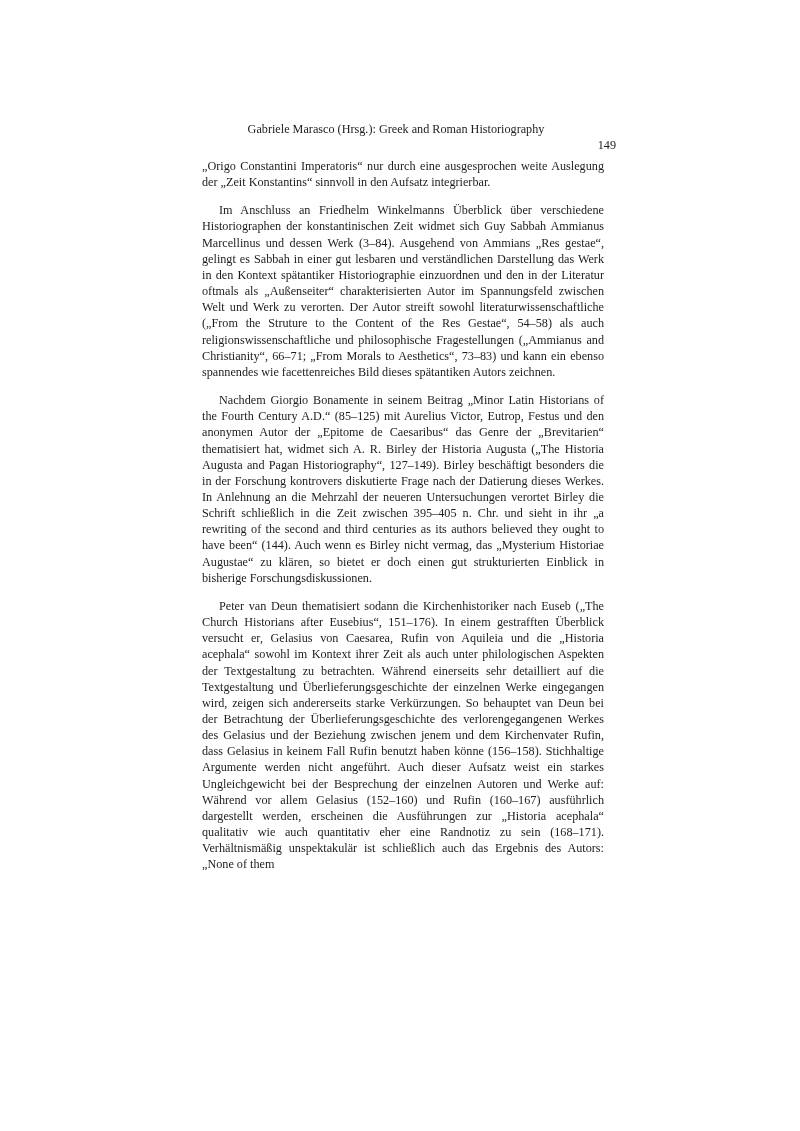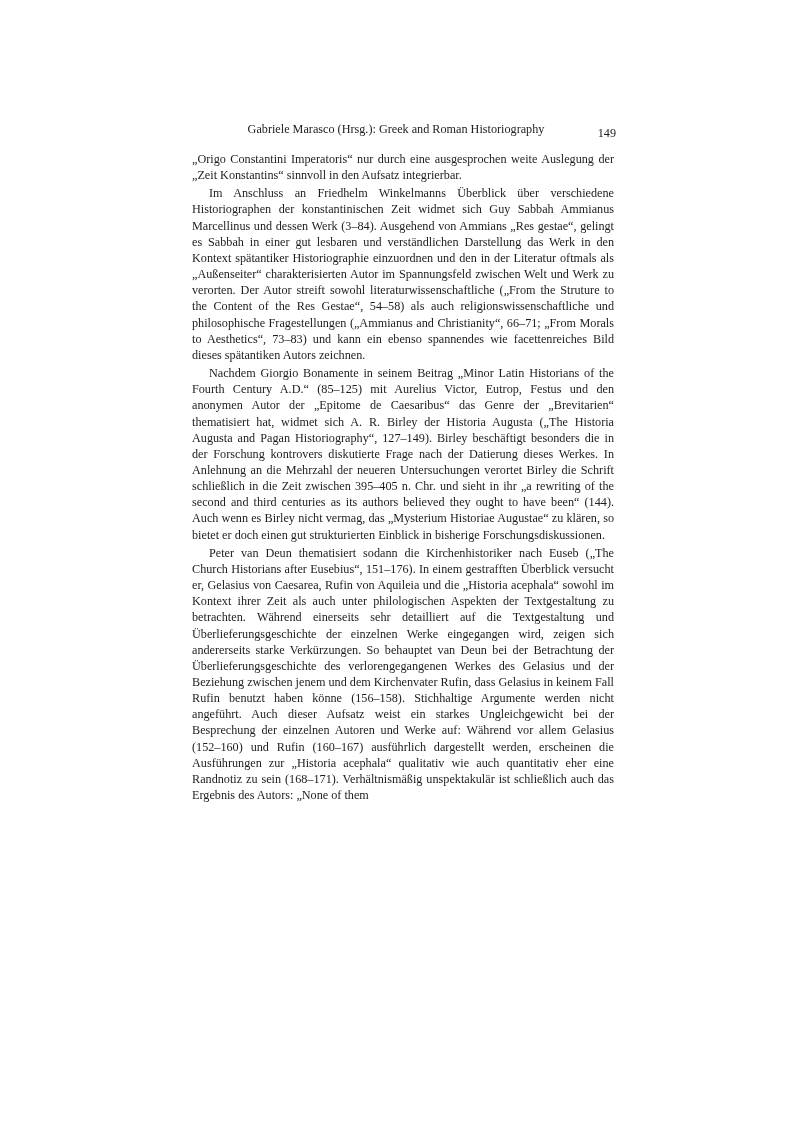--- a/index.html
+++ b/index.html
@@ -20,42 +20,42 @@
     position: absolute;
     left: 190px;
     top: 121px;
     width: 426px;
   }
   .running-header {
     position: relative;
     width: 100%;
     font-size: 12.2px;
     line-height: 16px;
-    margin-bottom: 14px;
+    margin-bottom: 21px;
     height: 16px;
   }
   .running-header .title {
     display: block;
     text-align: center;
     padding-right: 14px; 
   }
   .running-header .pagenum {
     position: absolute;
     right: 0;
-    top: 4px;
+    top: 16px;
   }
   .body-text {
     font-size: 12.2px;
     line-height: 16.15px;
     text-align: justify;
     hyphens: auto;
     -webkit-hyphens: auto;
   }
   .body-text p {
-    margin: 2px;
+    margin: 12px;
     padding: 0;
   }
   .body-text p.indent {
     text-indent: 17px;
     font-family: Liberation Serif, serif;
   }
 </style>
 </head>
 <body>
 

